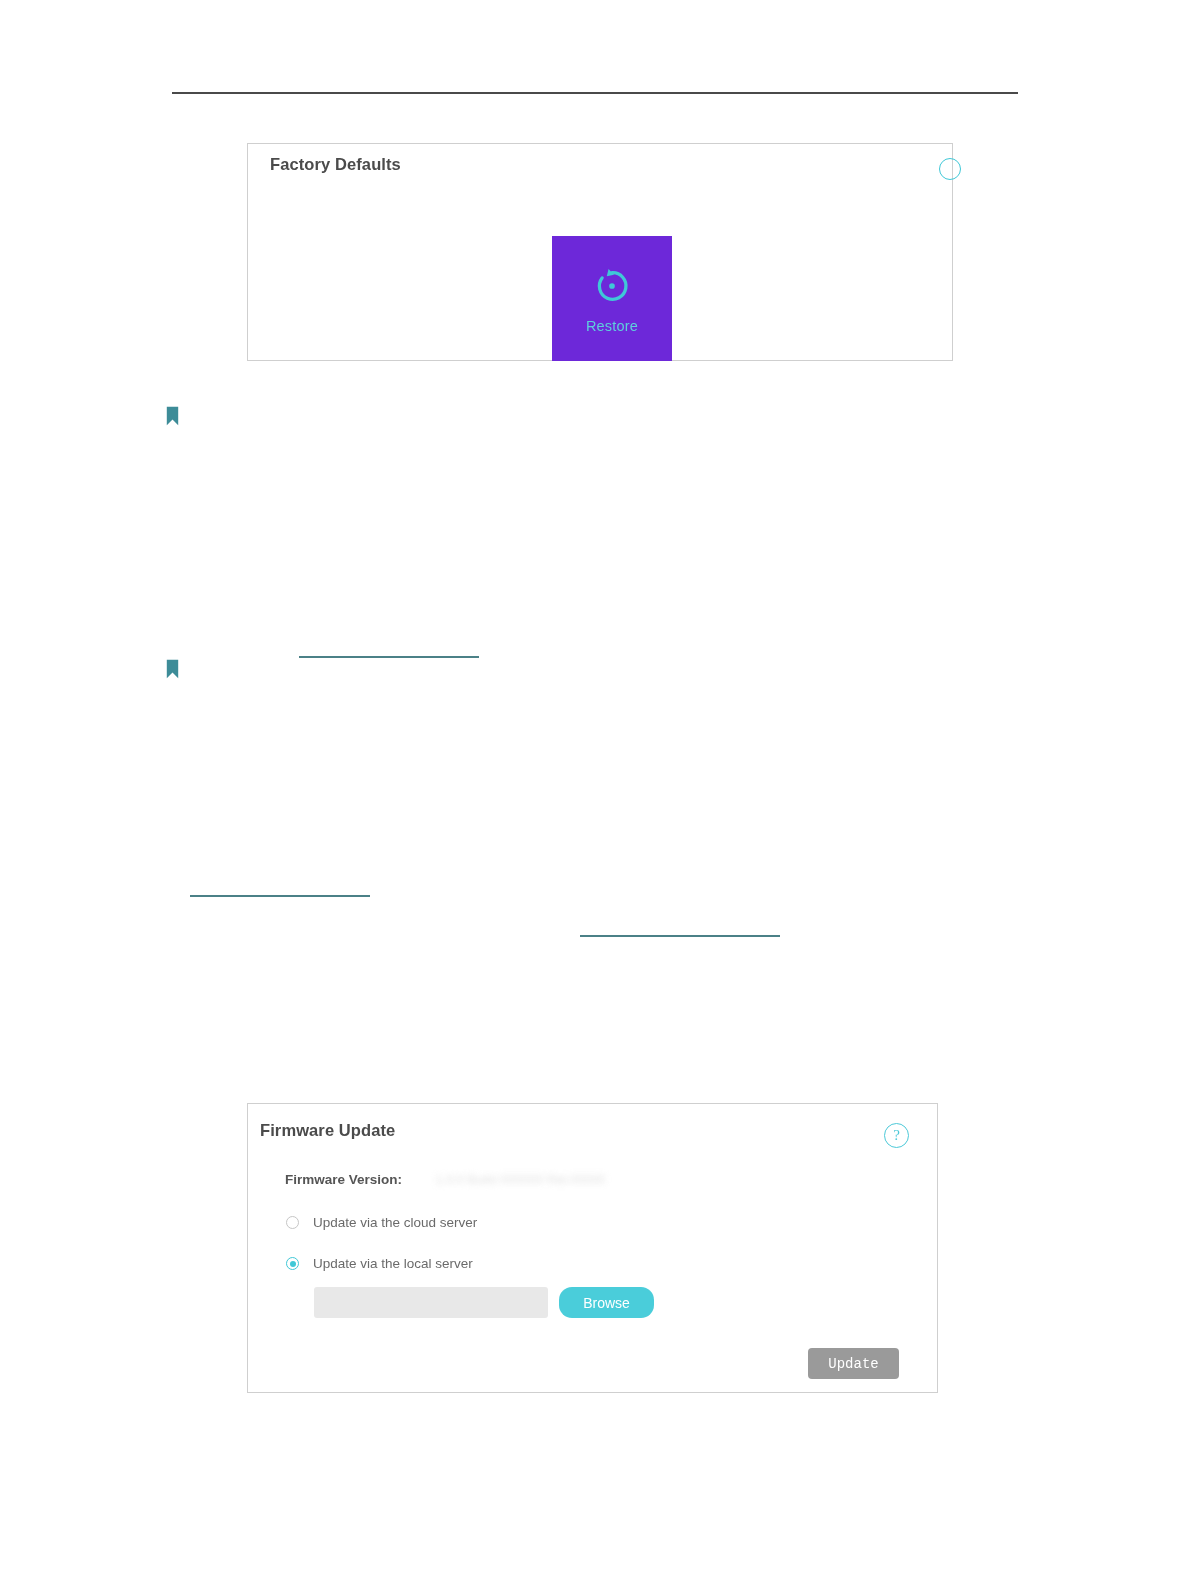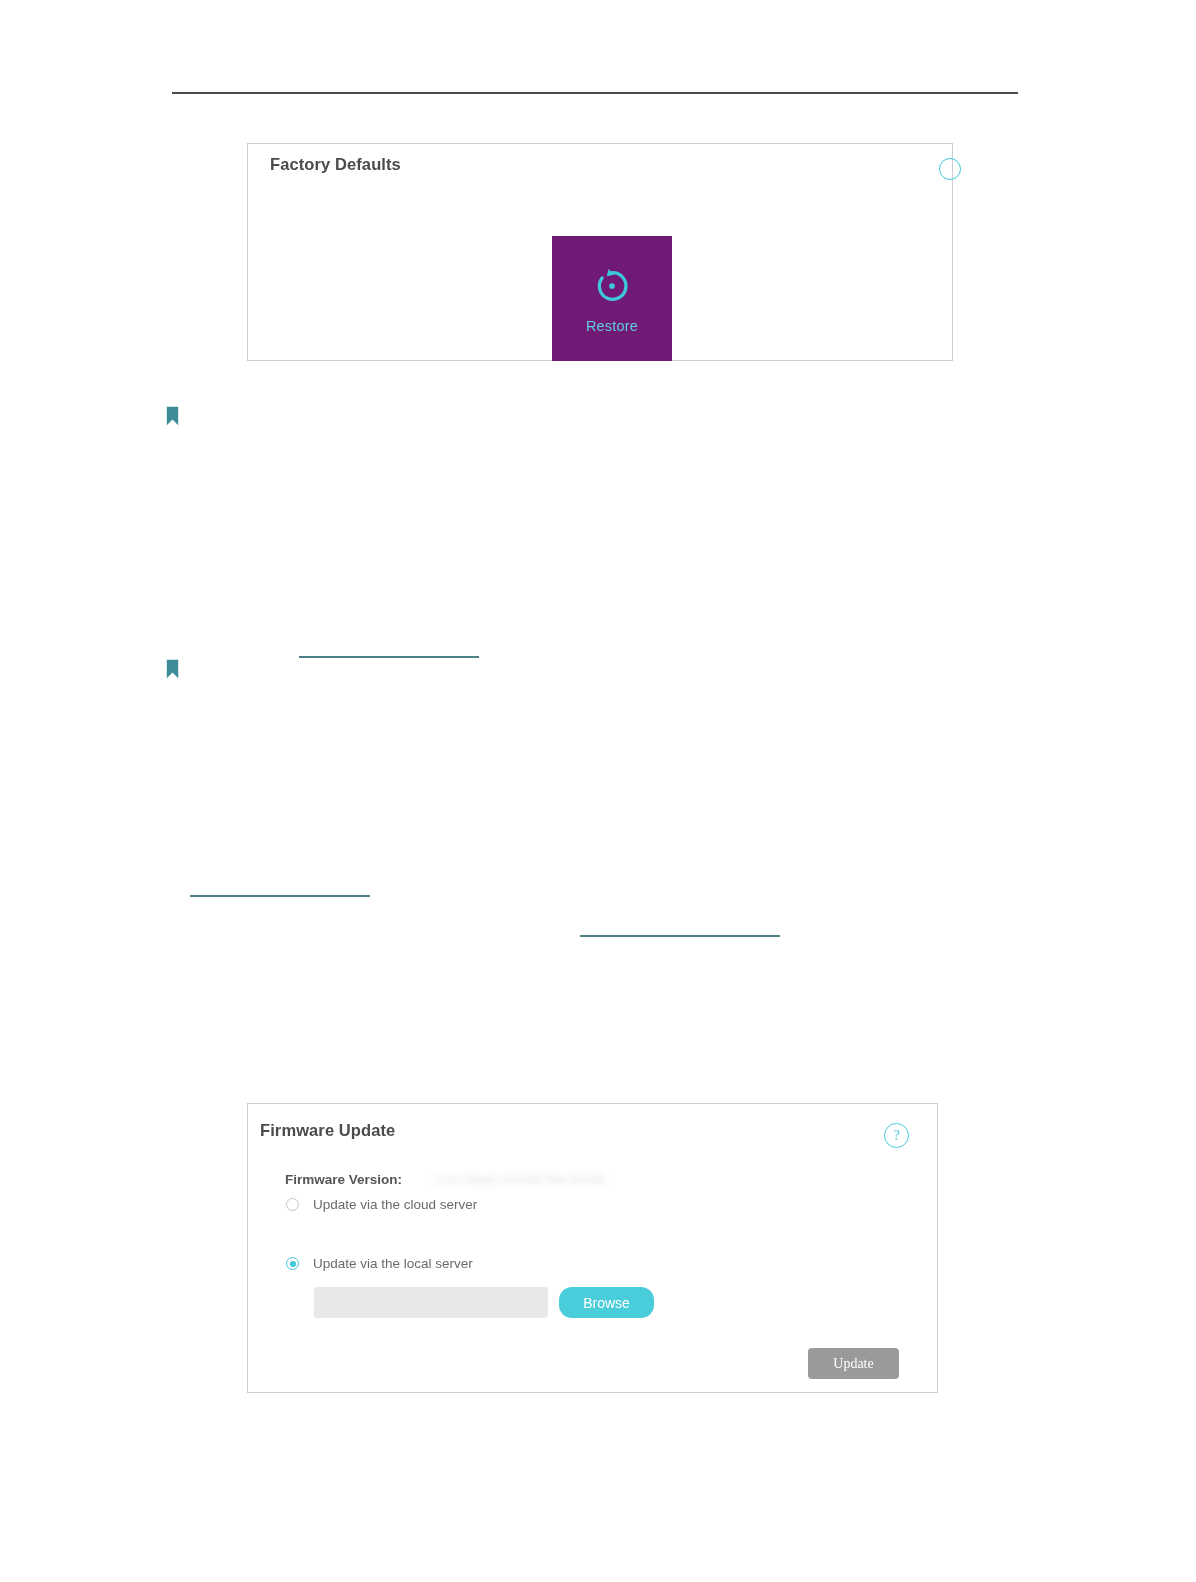--- a/index.html
+++ b/index.html
@@ -70,21 +70,21 @@
     border-radius: 50%;
     overflow: hidden;
   }
 
   .restore-tile {
     position: absolute;
     left: 304px;
     top: 92px;
     width: 120px;
     height: 125px;
-    background: #701a75;
+    background: #6d28d9;
     display: flex;
     flex-direction: column;
     align-items: center;
     justify-content: center;
     cursor: pointer;
   }
 
   .restore-glyph {
     width: 44px;
     height: 44px;
@@ -178,21 +178,21 @@
     filter: blur(3.2px);
     opacity: 0.8;
   }
 
   .radio-row {
     position: absolute;
     display: flex;
     align-items: center;
     cursor: pointer;
   }
-  #radio-cloud { left: 38px; top: 93px; }
+  #radio-cloud { left: 38px; top: 111px; }
   #radio-local { left: 38px; top: 152px; }
 
   .radio-dot {
     width: 13px;
     height: 13px;
     border-radius: 50%;
     border: 1.3px solid #c6c6c6;
     background: #ffffff;
     flex: 0 0 auto;
   }
@@ -257,21 +257,21 @@
     position: absolute;
     left: 560px;
     top: 244px;
     width: 91px;
     height: 31px;
     background: #9a9a9a;
     border: none;
     border-radius: 4px;
     color: #ffffff;
     font-size: 14px;
-    font-family: Liberation Serif, serif;
+    font-family: Liberation Mono, monospace;
     cursor: pointer;
   }
 </style>
 </head>
 <body>
 
 <div class="page">
 
   <div class="header-rule"></div>
 

